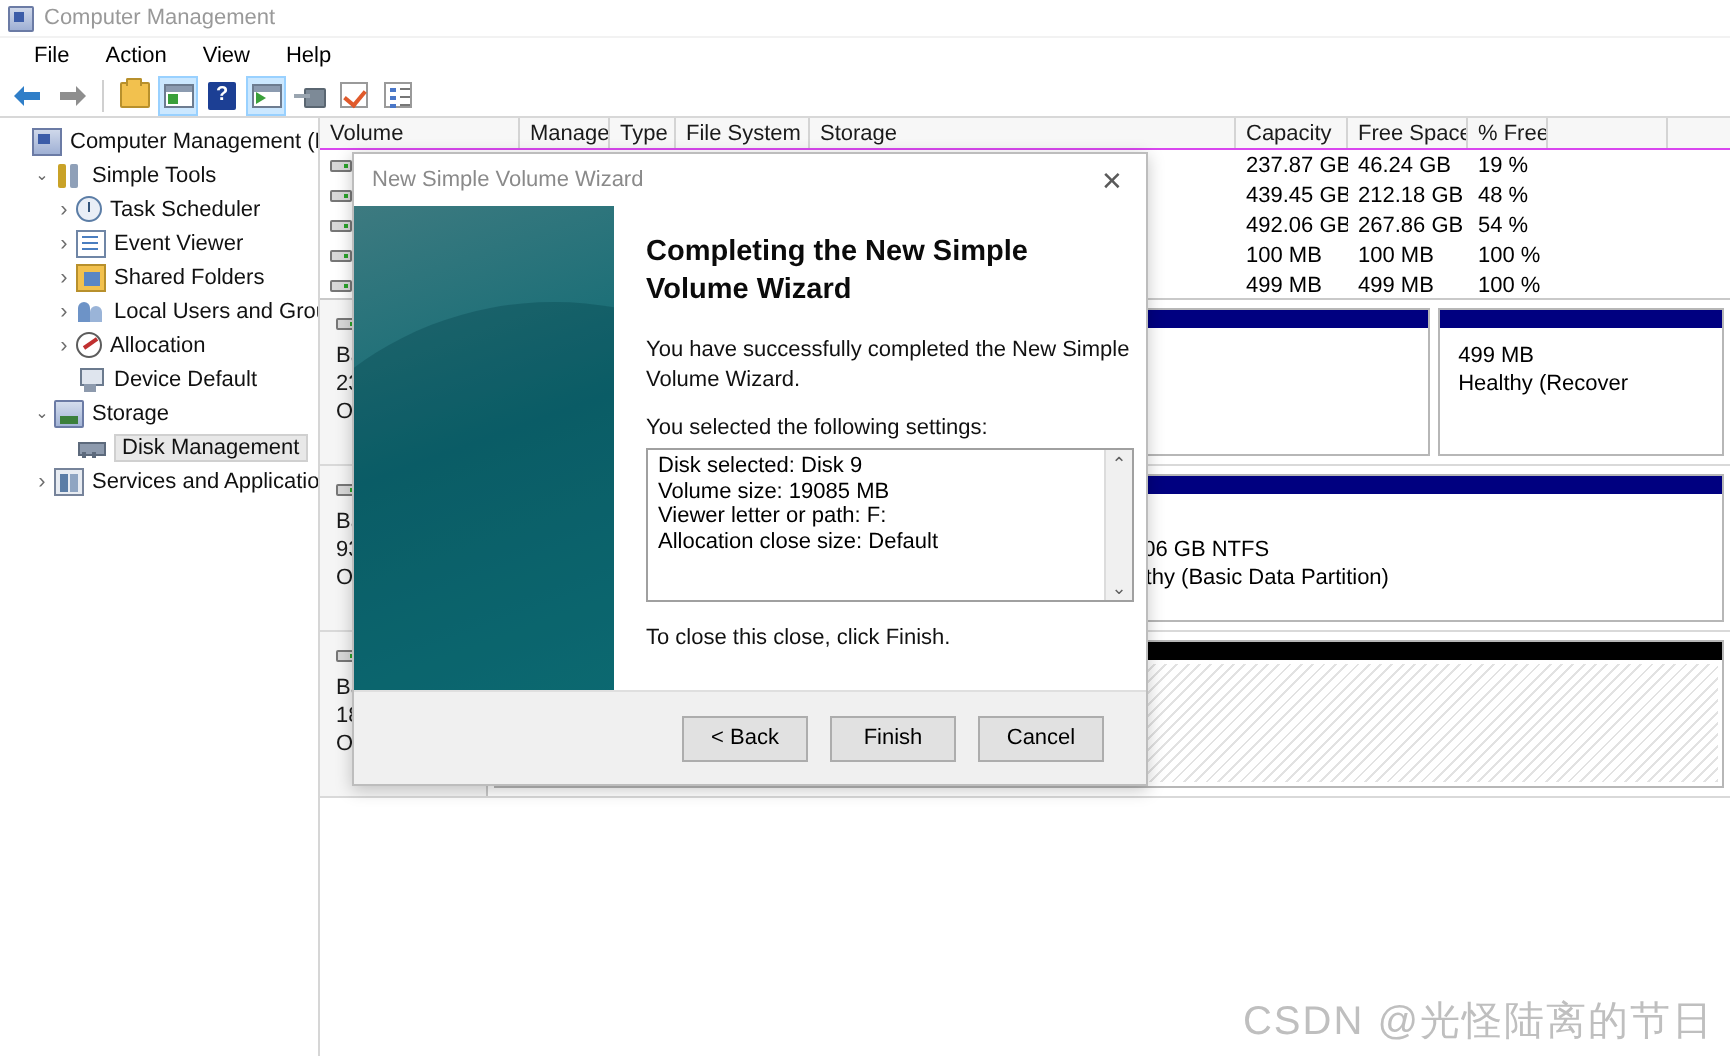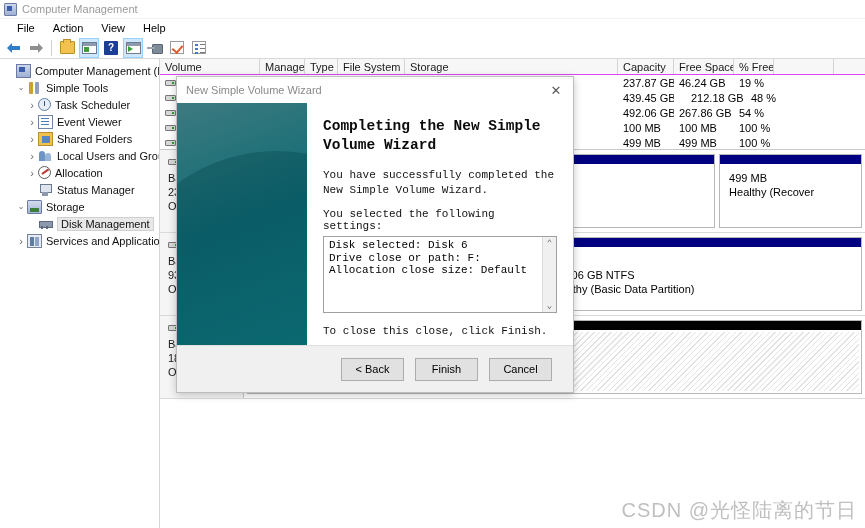--- a/index.html
+++ b/index.html
@@ -177,21 +177,21 @@
              color:#5a5a5a;font-size:13px;}
   .dlg-body{display:flex;height:264px;background:#ffffff;}
   .banner{
     width:130px;flex:none;position:relative;overflow:hidden;
     background:linear-gradient(160deg,#3d7a80 0%,#0f6b74 45%,#127f86 100%);
   }
   .banner:after{
     content:"";position:absolute;left:-60px;top:48px;width:320px;height:300px;
     border-radius:50%;background:rgba(0,60,70,.30);
   }
-  .dlg-content{flex:1;padding:14px 16px 0 16px;min-width:0;font-family:Liberation Mono, monospace;}
+  .dlg-content{flex:1;padding:14px 6px 0 16px;min-width:0;}
   .dlg-h1{font-size:14.5px;font-weight:bold;color:#0b0b0b;line-height:19px;margin-bottom:13px;}
   .dlg-p{font-size:11px;color:#111;line-height:15px;margin-bottom:10px;}
   .dlg-p2{font-size:11px;color:#111;margin-bottom:4px;}
   .listbox{
     border:1px solid #a0a0a0;background:#fff;height:77px;display:flex;overflow:hidden;
   }
   .listbox .lbinner{flex:1;padding:2px 5px;overflow:hidden;}
   .listbox .li{font-size:11px;line-height:12.6px;color:#000;white-space:nowrap;}
   .lbscroll{width:14px;flex:none;background:#f0f0f0;border-left:1px solid #dcdcdc;
             display:flex;flex-direction:column;justify-content:space-between;align-items:center;}
@@ -295,21 +295,21 @@
           <span class="tlabel">Local Users and Groups</span>
         </div>
         <div class="tree-row" style="padding-left: 24px;">
           <span class="chev" style="font-size: 11px;">›</span>
           <span class="tico ti-perf"></span>
           <span class="tlabel">Allocation</span>
         </div>
         <div class="tree-row" style="padding-left: 24px;">
           <span class="chev"></span>
           <span class="tico ti-dev"></span>
-          <span class="tlabel">Status Manager</span>
+          <span class="tlabel">Device Default</span>
         </div>
         <div class="tree-row" style="padding-left: 13px;">
           <span class="chev">⌄</span>
           <span class="tico ti-storage"></span>
           <span class="tlabel">Storage</span>
         </div>
         <div class="tree-row sel" style="padding-left: 24px;">
           <span class="chev"></span>
           <span class="tico ti-disk"></span>
           <span class="tlabel">Disk Management</span>
@@ -353,21 +353,21 @@
             <div class="vrow">
               <div class="vc vol" style="width: 100px;">
                 <span class="dskico"></span>
                 <span></span>
               </div>
               <div class="vc" style="width: 45px;"></div>
               <div class="vc" style="width: 33px;"></div>
               <div class="vc" style="width: 67px;"></div>
               <div class="vc" style="width: 213px;"></div>
               <div class="vc" style="width: 56px;">439.45 GB</div>
-              <div class="vc" style="width: 60px; margin-left: 12px;">212.18 GB</div>
+              <div class="vc" style="width: 60px;">212.18 GB</div>
               <div class="vc" style="width: 40px;">48 %</div>
               <div class="vc" style="width: 60px;"></div>
             </div>
             <div class="vrow">
               <div class="vc vol" style="width: 100px;">
                 <span class="dskico"></span>
                 <span></span>
               </div>
               <div class="vc" style="width: 45px;"></div>
               <div class="vc" style="width: 33px;"></div>
@@ -498,22 +498,23 @@
 
     <div class="dlg-body">
       <div class="banner"></div>
       <div class="dlg-content">
         <div class="dlg-h1">Completing the New Simple Volume Wizard</div>
         <div class="dlg-p">You have successfully completed the New Simple Volume Wizard.</div>
         <div class="dlg-p2">You selected the following settings:</div>
 
         <div class="listbox">
           <div class="lbinner" id="settings">
-              <div class="li">Disk selected: Disk 6</div>
-              <div class="li">Drive close or path: F:</div>
+              <div class="li">Disk selected: Disk 9</div>
+              <div class="li">Volume size: 19085 MB</div>
+              <div class="li">Viewer letter or path: F:</div>
               <div class="li">Allocation close size: Default</div>
             </div>
           <div class="lbscroll">
             <div class="sb">⌃</div>
             <div class="sb">⌄</div>
           </div>
         </div>
 
         <div class="dlg-foot">To close this close, click Finish.</div>
       </div>

